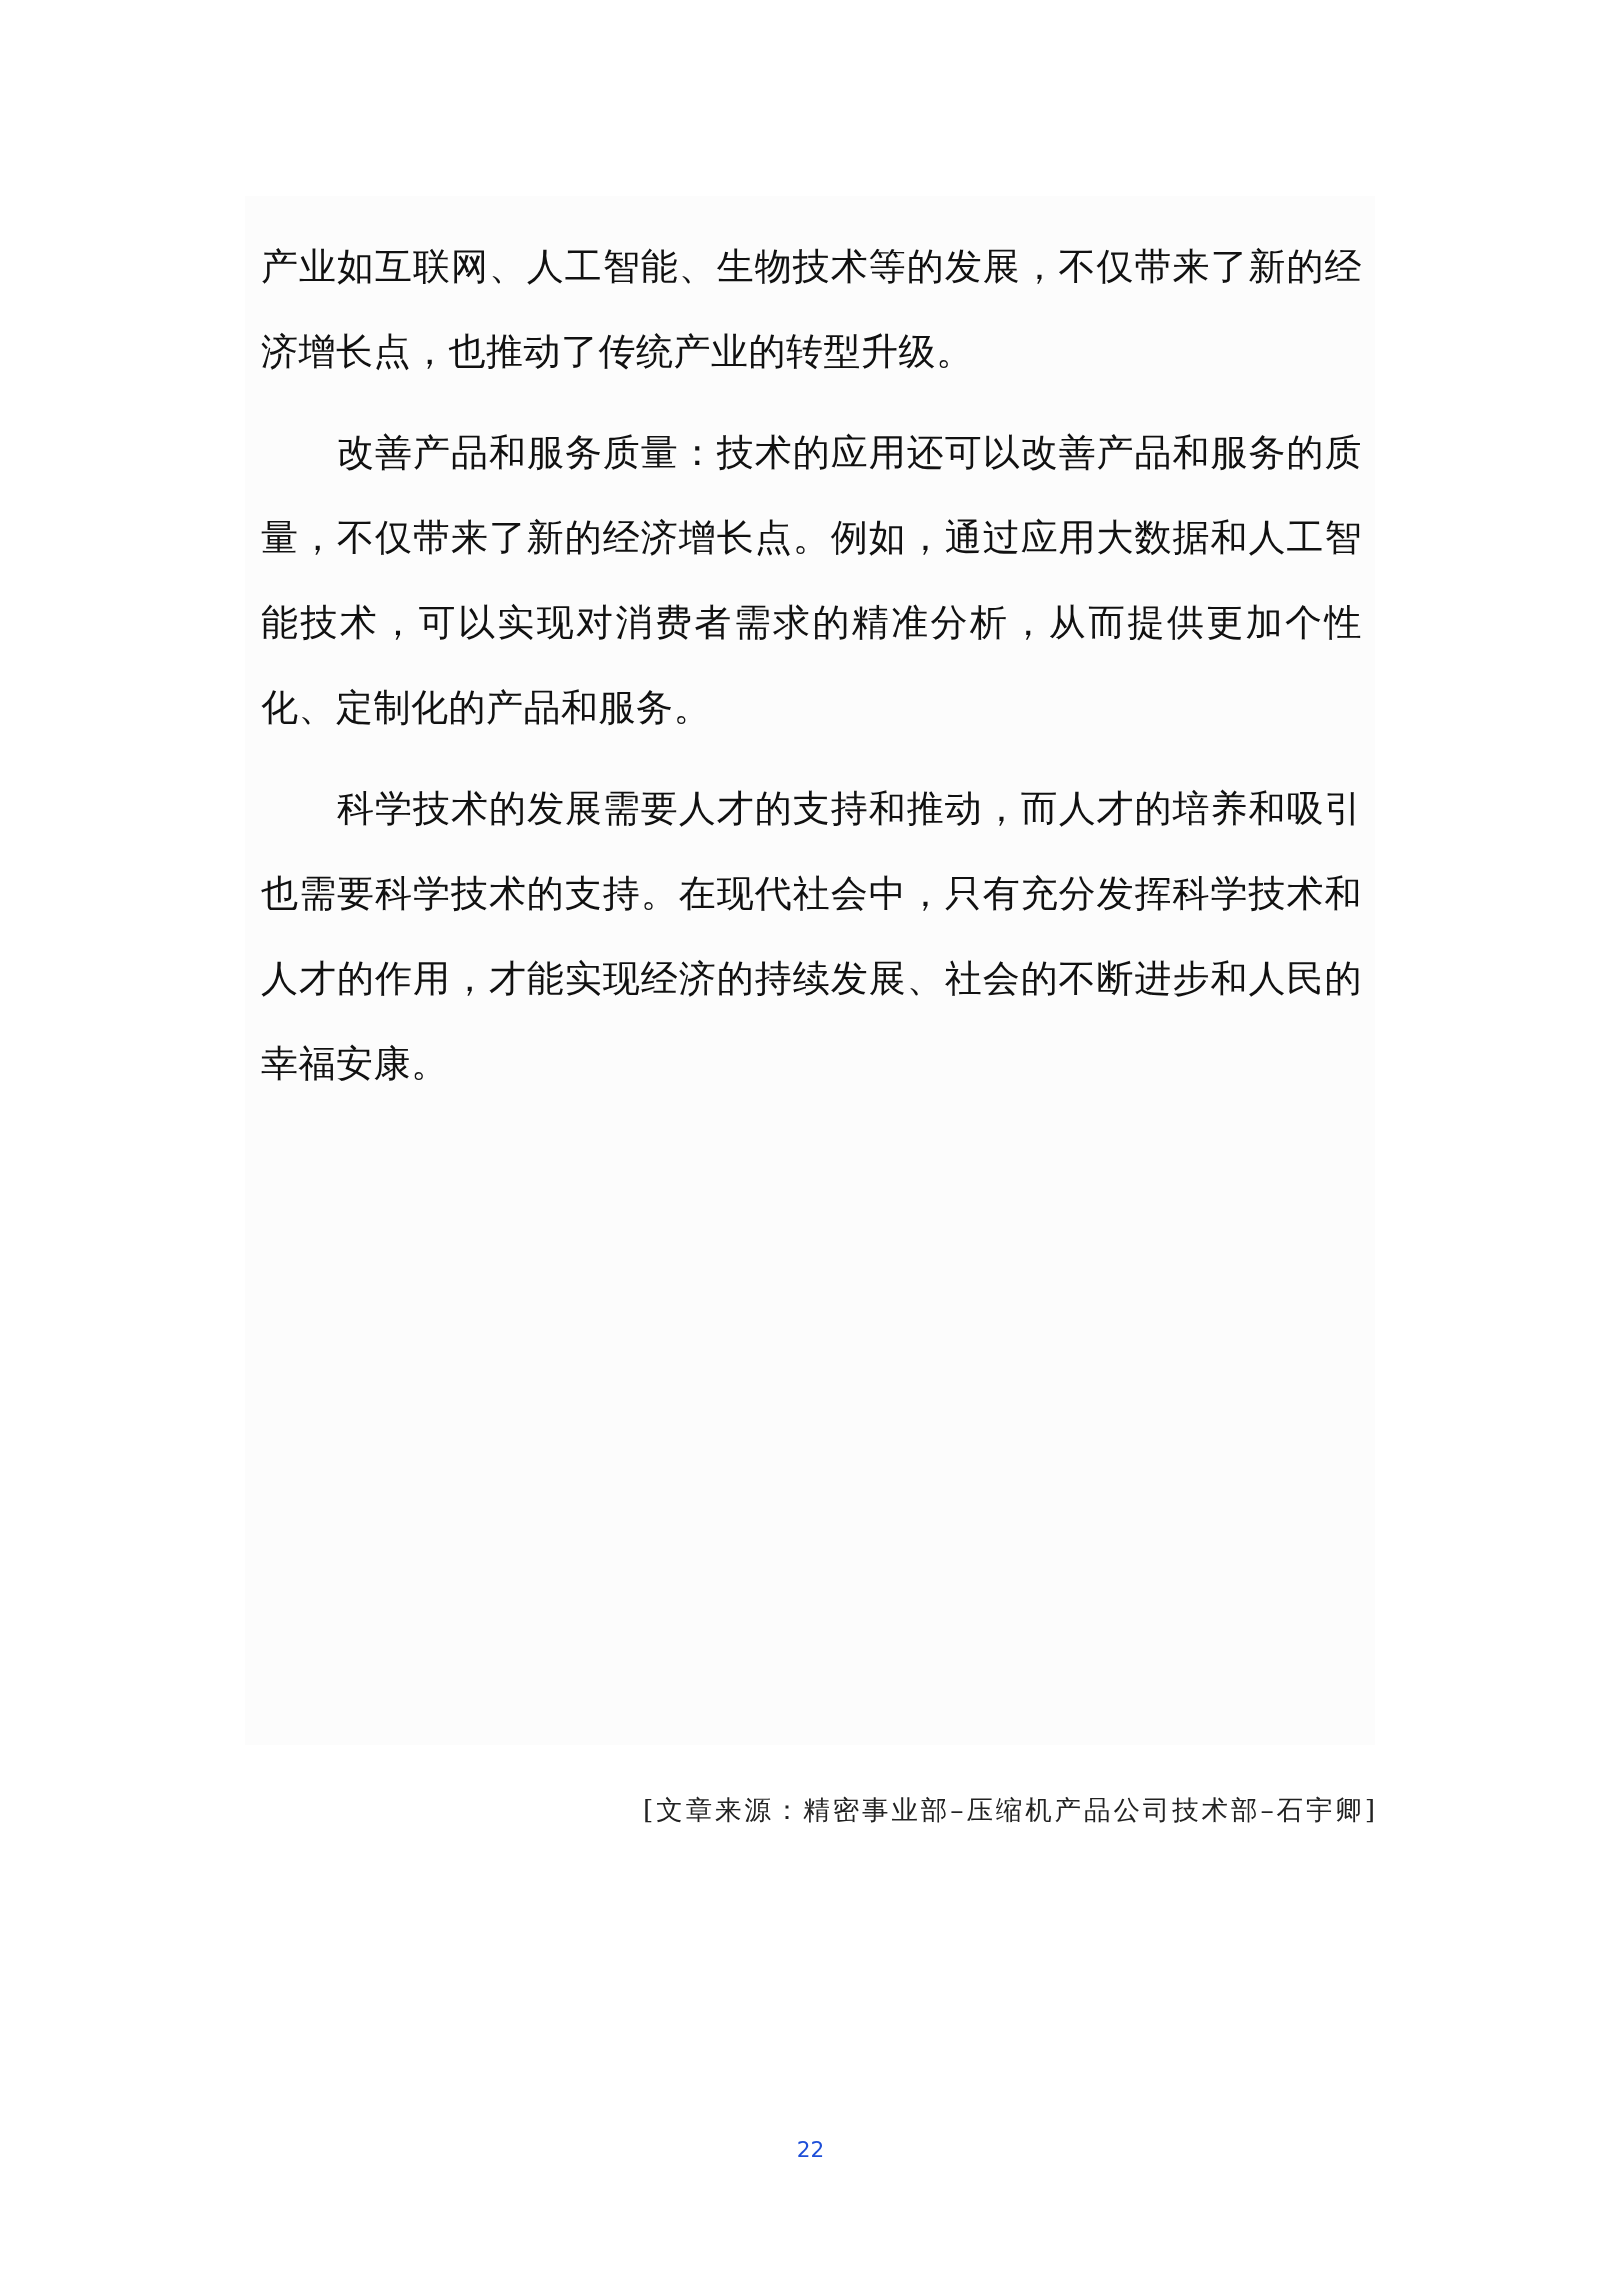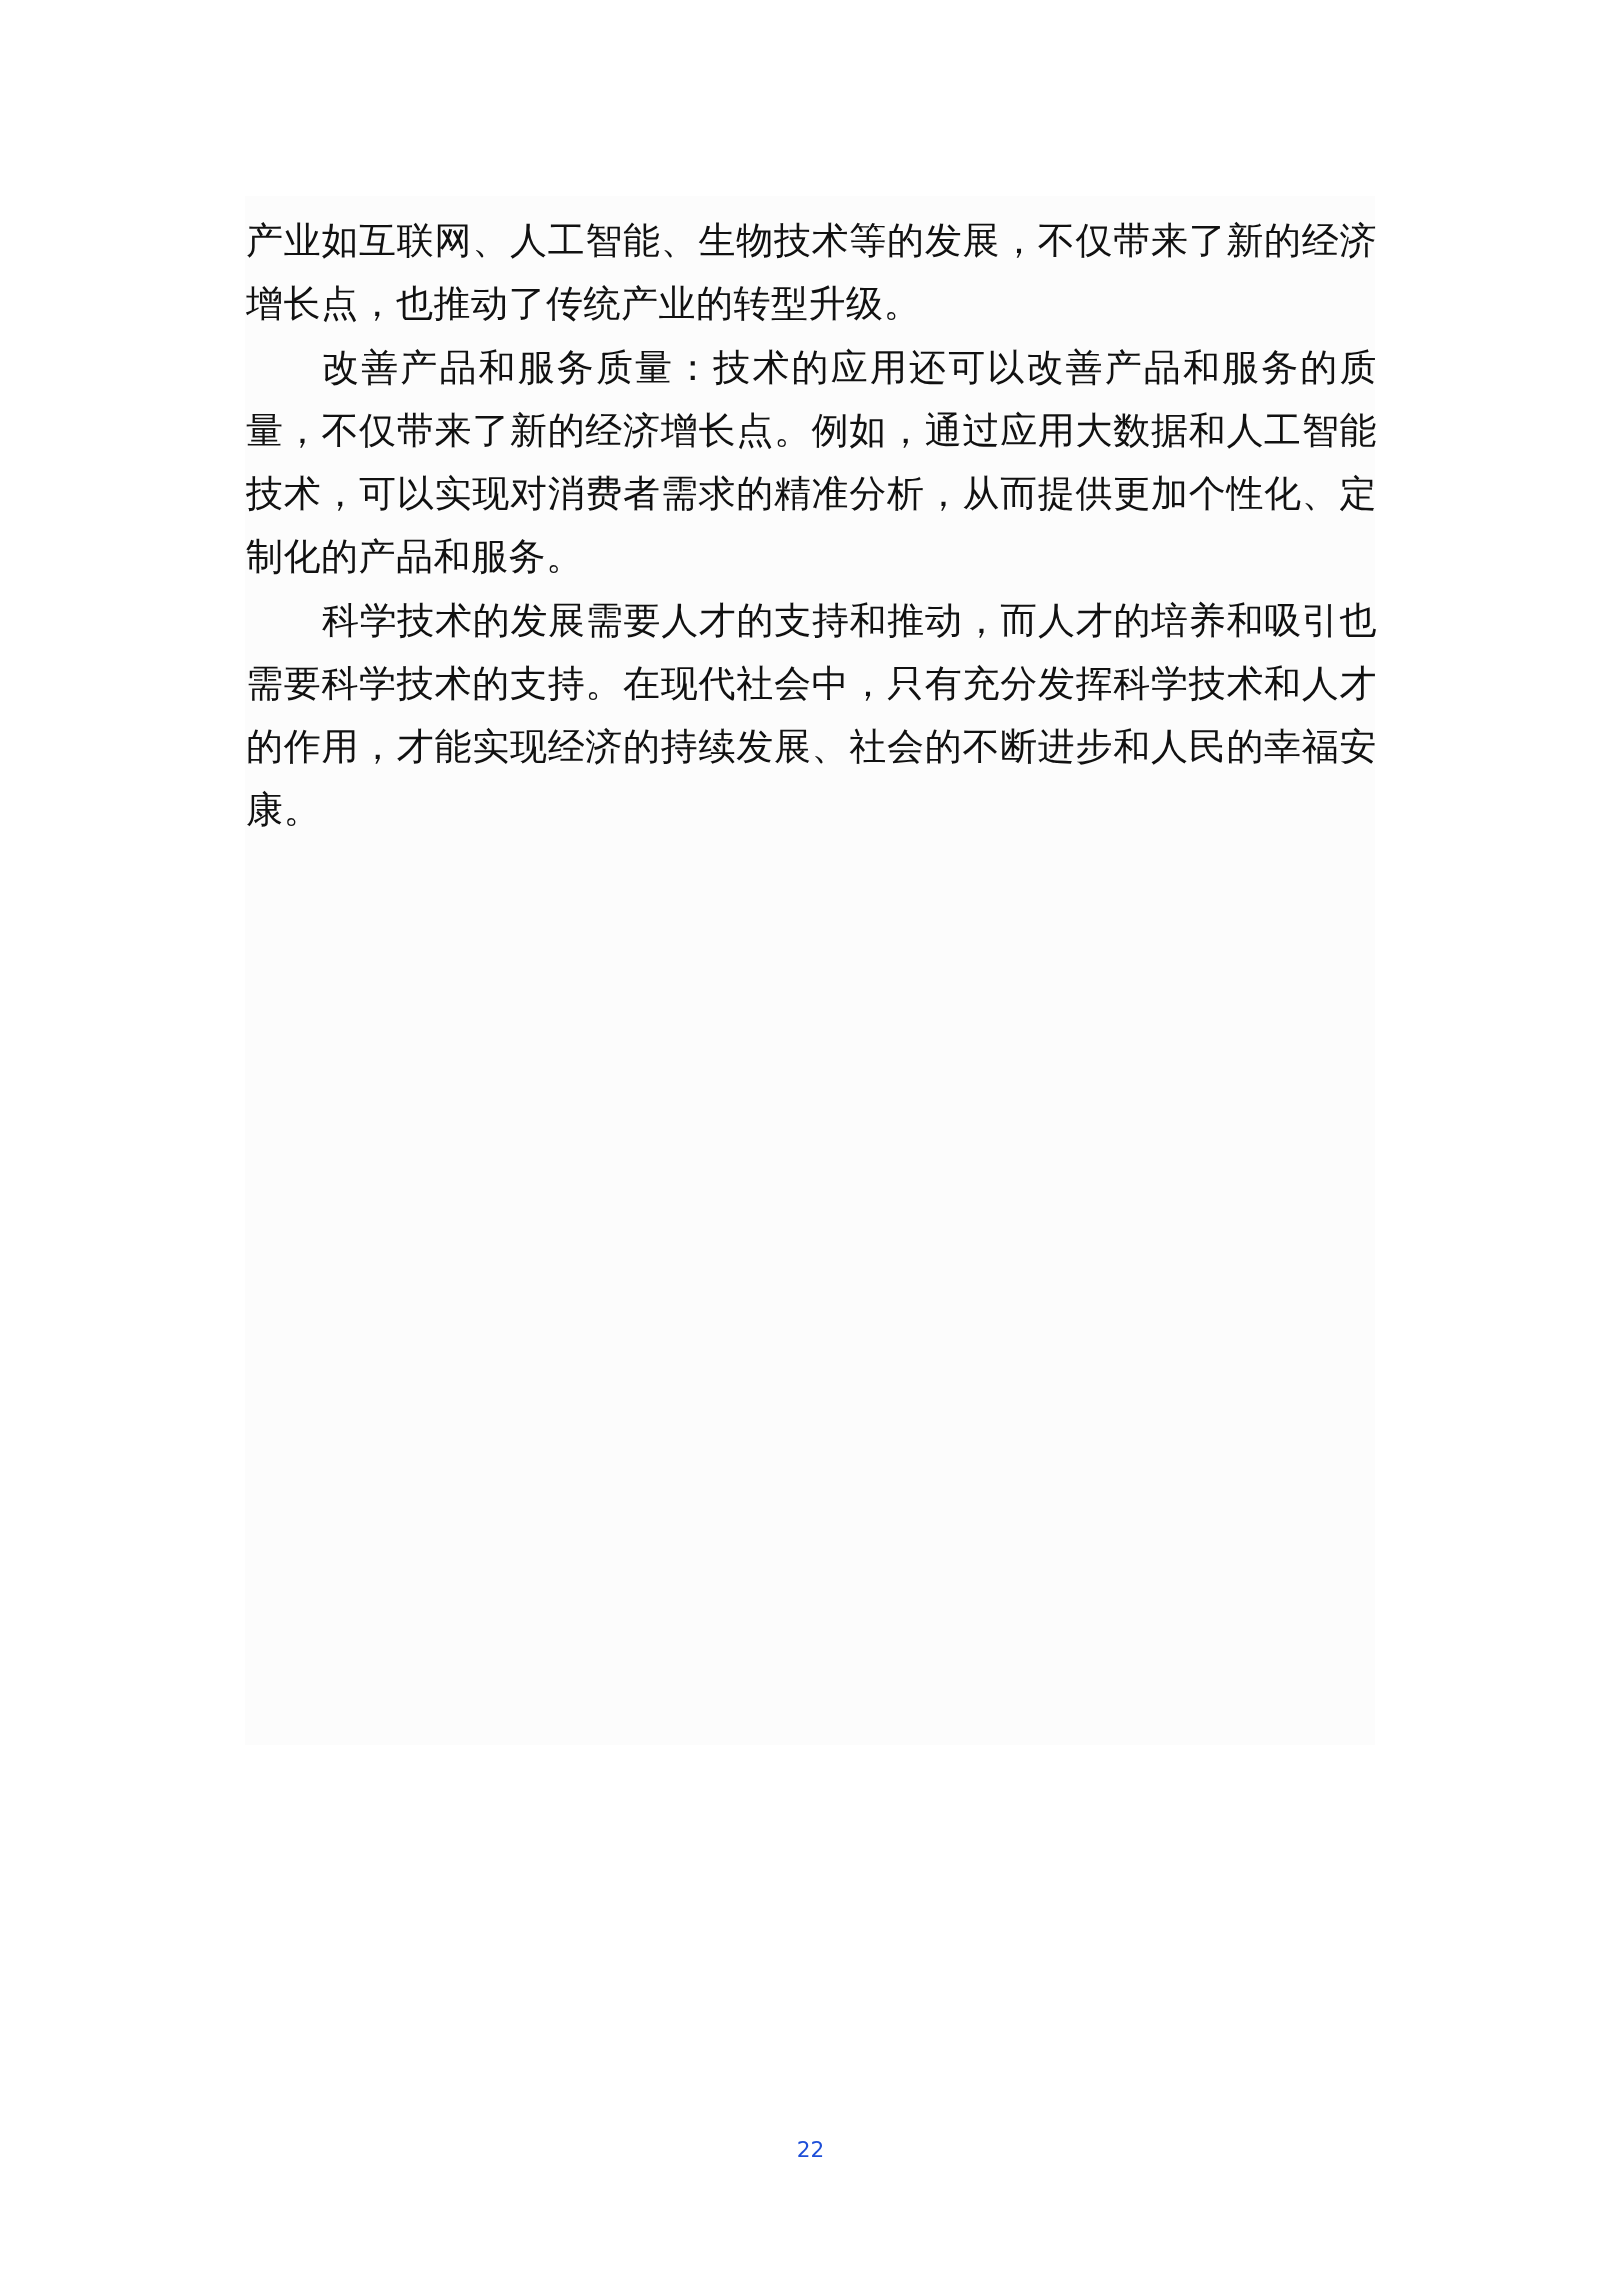--- a/index.html
+++ b/index.html
@@ -30,23 +30,23 @@
       height: 1549px;
       background: #fcfcfc;
     }
     .body-text {
       position: absolute;
       left: 245px;
       top: 208px;
       width: 1133px;
     }
     .para {
-      margin: 1px;
+      margin: 16px;
       font-size: 37px;
-      line-height: 63px;
+      line-height: 85px;
       text-align: justify;
       text-justify: inter-character;
       letter-spacing: 0.5px;
       word-break: break-all;
     }
     .para.indent {
       text-indent: 76px;
     }
     .source {
       position: absolute;
@@ -73,16 +73,17 @@
 
 <div class="page">
   <div class="shade"></div>
 
   <div class="body-text">
     <p class="para">产业如互联网、人工智能、生物技术等的发展，不仅带来了新的经济增长点，也推动了传统产业的转型升级。</p>
     <p class="para indent">改善产品和服务质量：技术的应用还可以改善产品和服务的质量，不仅带来了新的经济增长点。例如，通过应用大数据和人工智能技术，可以实现对消费者需求的精准分析，从而提供更加个性化、定制化的产品和服务。</p>
     <p class="para indent">科学技术的发展需要人才的支持和推动，而人才的培养和吸引也需要科学技术的支持。在现代社会中，只有充分发挥科学技术和人才的作用，才能实现经济的持续发展、社会的不断进步和人民的幸福安康。</p>
   </div>
 
+  <div class="source">[文章来源：精密事业部–压缩机产品公司技术部–石宇卿]</div>
 
   <div class="page-number">22</div>
 </div>
 
 
 </body></html>

